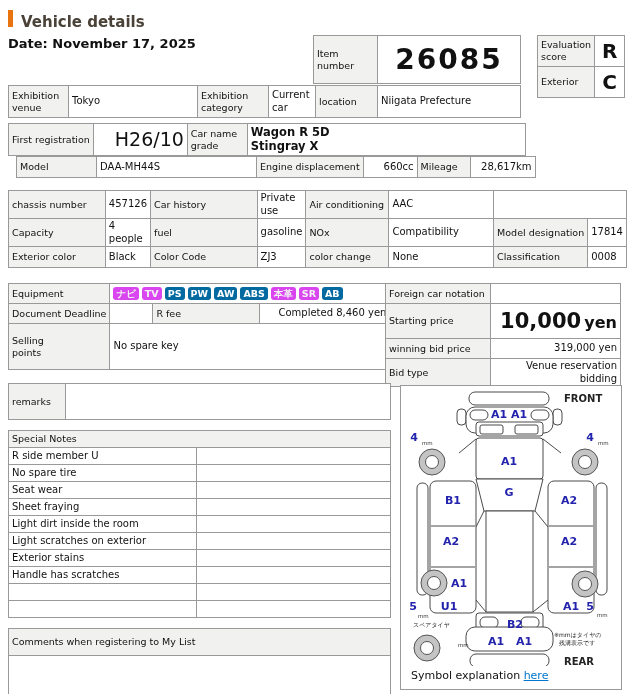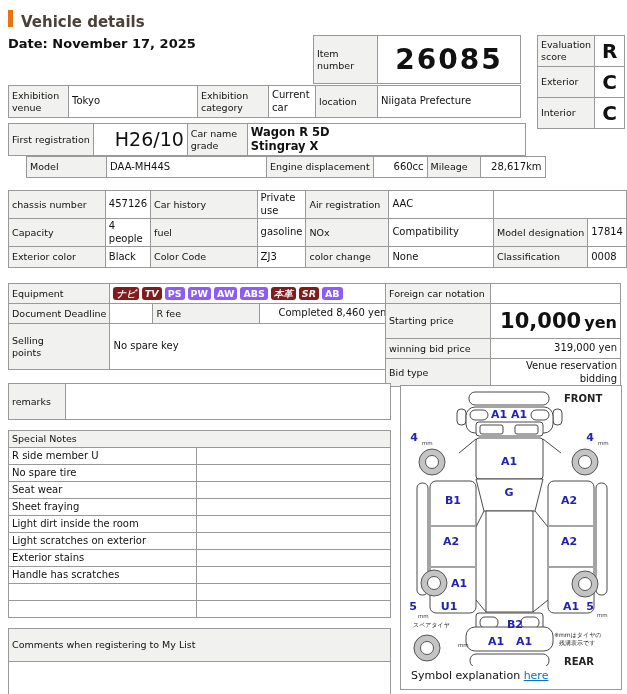--- a/index.html
+++ b/index.html
@@ -21,22 +21,22 @@
   
   .itemnum{font-size:28px;font-weight:bold;letter-spacing:2px;text-align:center;}
   .evletter{font-size:20px;font-weight:bold;text-align:center;}
   .firstreg{font-size:19px;text-align:right;padding-left:16px;}
   .carname{font-weight:bold;font-size:11.5px;white-space:pre-line;line-height:1.2;}
   .pricebig{font-size:21px;font-weight:bold;}
   .priceunit{font-size:16px;font-weight:bold;text-align:right;}
   
   .badges{display:flex;align-items:center;gap:3px;}
   .badge{font-size:9.5px;font-weight:bold;color:#fff;padding:1px 3px;border-radius:3px;white-space:nowrap;}
-  .badge.on{background:#8b5cf6;}
-  .badge.off{background:#7f1d1d;color:#f3f3f3;font-style:italic;}
+  .badge.on{background:#0369a1;}
+  .badge.off{background:#d946ef;color:#f3f3f3;}
   
   .sn-title{font-size:10.5px;}
   
   .diagram-panel{left:400px;top:385px;width:220px;height:303px;border:1px solid #999;background:#fff;}
   .symline{position:absolute;left:10px;top:283px;font-size:11px;color:#111;}
   .symline a{color:#0077cc;text-decoration:underline;cursor:pointer;}
   svg text{font-family:"DejaVu Sans","Liberation Sans",sans-serif;}
   .dg{fill:#2323ad;font-weight:bold;font-size:11px;text-anchor:middle;}
   .dgs{fill:#333;font-size:5.5px;text-anchor:start;font-weight:normal;}
   .dgk{fill:#222;font-weight:bold;font-size:10px;text-anchor:start;}
@@ -75,24 +75,20 @@
     <tbody>
         <tr style="height:31px">
       <td class="lbl wrap">Evaluation
 score</td>
       <td class="val evletter">R</td>
     </tr>
     <tr style="height:31px">
       <td class="lbl">Exterior</td>
       <td class="val evletter">C</td>
     </tr>
-    <tr style="height:31px">
-      <td class="lbl">Interior</td>
-      <td class="val evletter">C</td>
-    </tr>
   </tbody>
     </table>
 
   <table class="abs" style="left:8px;top:85px;">
     <colgroup>
         <col style="width:60px">
         <col style="width:129px">
         <col style="width:71px">
         <col style="width:47px">
         <col style="width:62px">
@@ -125,21 +121,21 @@
       <td class="lbl">First registration</td>
       <td class="val firstreg">H26/10</td>
       <td class="lbl wrap">Car name
 grade</td>
       <td class="val carname">Wagon R 5D
 Stingray X</td>
     </tr>
   </tbody>
     </table>
 
-  <table class="abs" style="left:26px;top:156px;padding-left:32px;">
+  <table class="abs" style="left:16px;top:156px;padding-left:32px;">
     <colgroup>
         <col style="width:80px">
         <col style="width:160px">
         <col style="width:100px">
         <col style="width:54px">
         <col style="width:53px">
         <col style="width:65px">
       </colgroup>
     <tbody>
         <tr style="height:21px">
@@ -163,21 +159,21 @@
         <col style="width:105px">
         <col style="width:93px">
         <col style="width:37px">
       </colgroup>
     <tbody>
         <tr style="height:25px">
       <td class="lbl">chassis number</td>
       <td class="val">457126</td>
       <td class="lbl">Car history</td>
       <td class="val">Private use</td>
-      <td class="lbl">Air registration</td>
+      <td class="lbl">Air conditioning</td>
       <td class="val">AAC</td>
       <td class="val" colspan="2"></td>
     </tr>
     <tr style="height:25px">
       <td class="lbl">Capacity</td>
       <td class="val wrap">4
 people</td>
       <td class="lbl">fuel</td>
       <td class="val">gasoline</td>
       <td class="lbl">NOx</td>
@@ -327,21 +323,21 @@
           <td class="val"></td>
         </tr>
   </tbody>
     </table>
 
   <table class="abs" style="left:8px;top:628px;">
     <colgroup>
         <col style="width:382px">
       </colgroup>
     <tbody>
-        <tr style="height:33px">
+        <tr style="height:27px">
           <td class="lbl sn-title">Comments when registering to My List</td>
         </tr>
     <tr style="height:46px">
           <td class="val"></td>
         </tr>
   </tbody>
     </table>
 
   <div class="abs diagram-panel">
     <svg width="220" height="280" viewBox="0 0 220 280">

